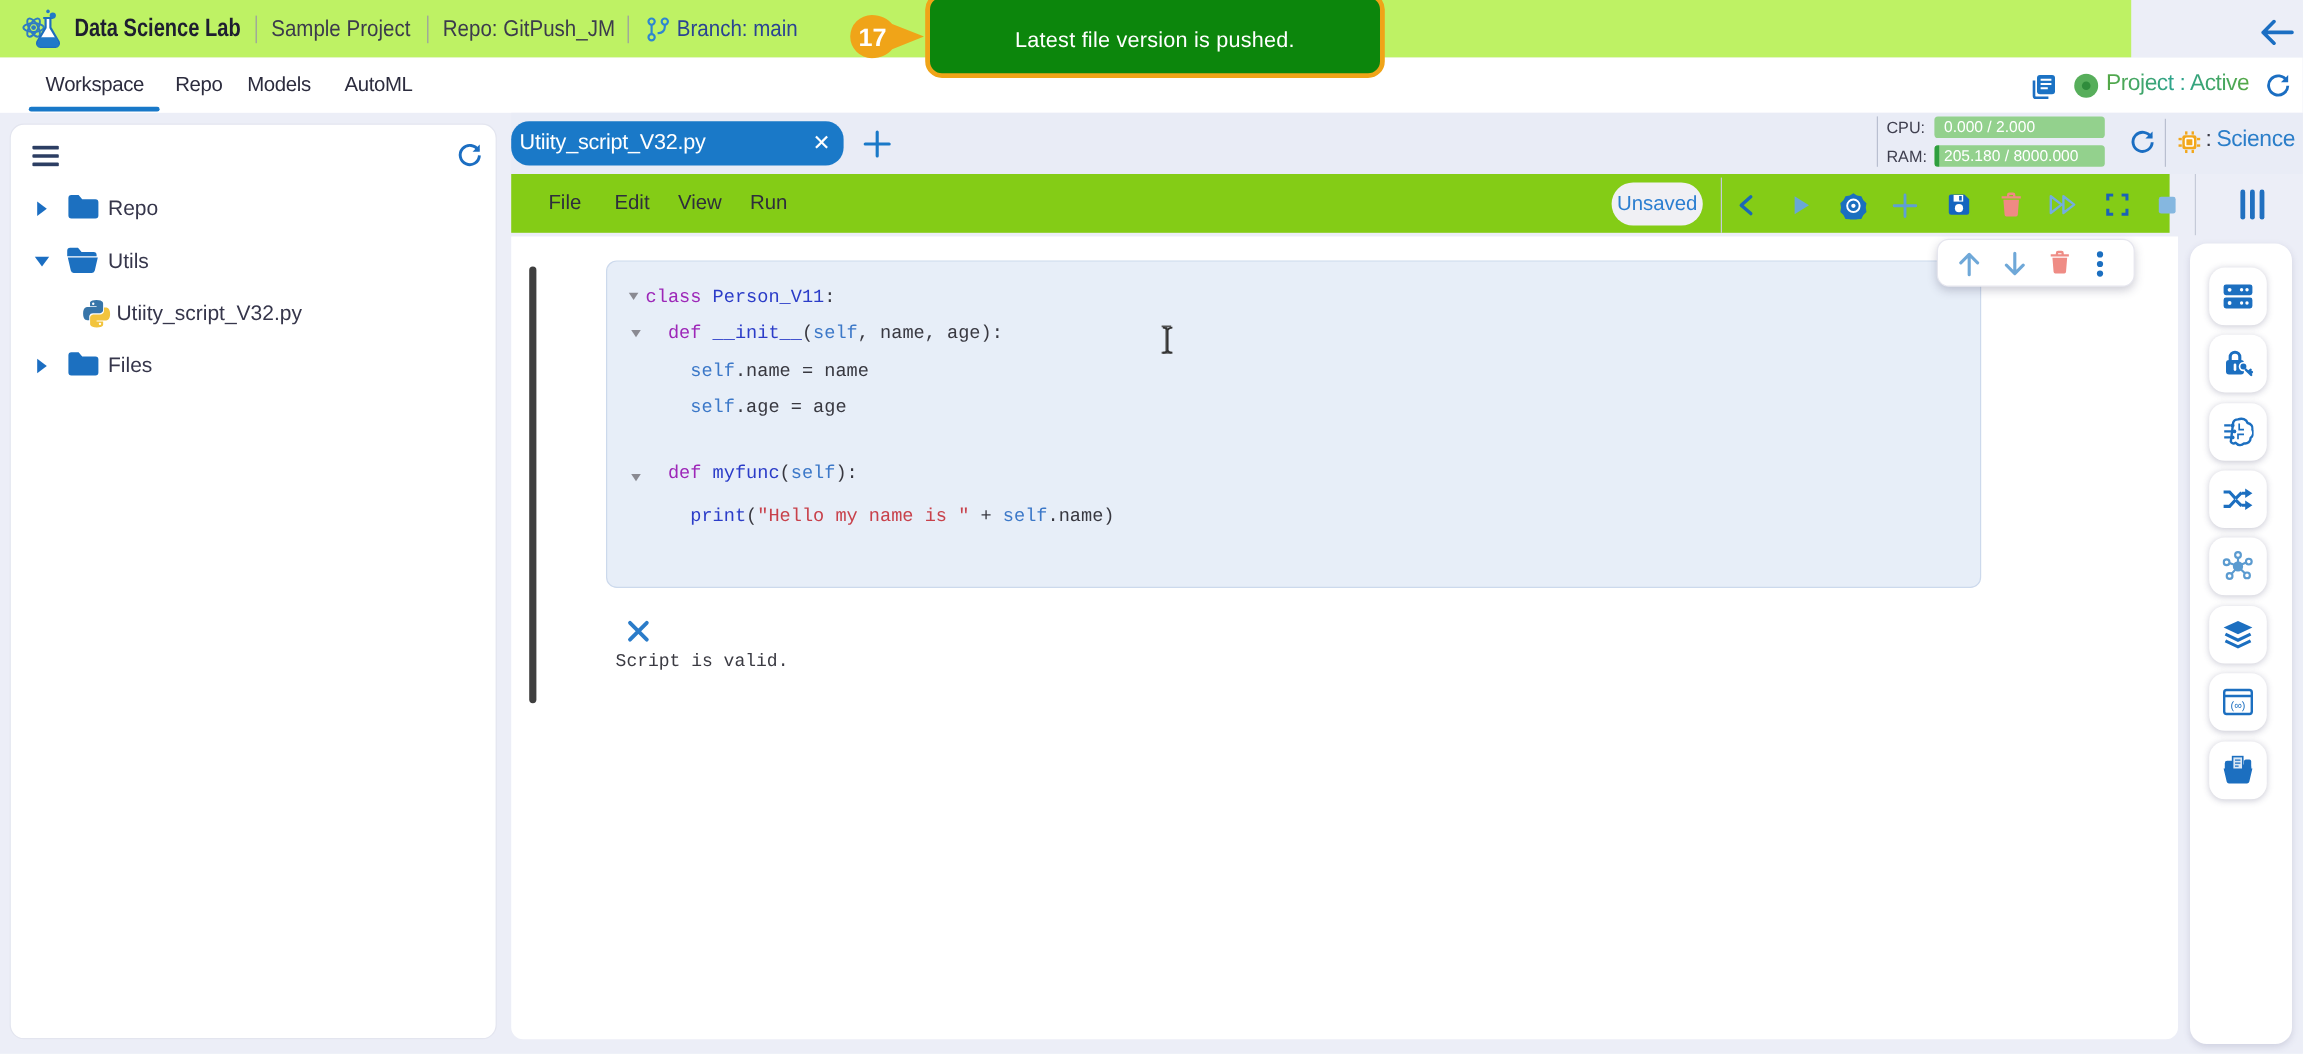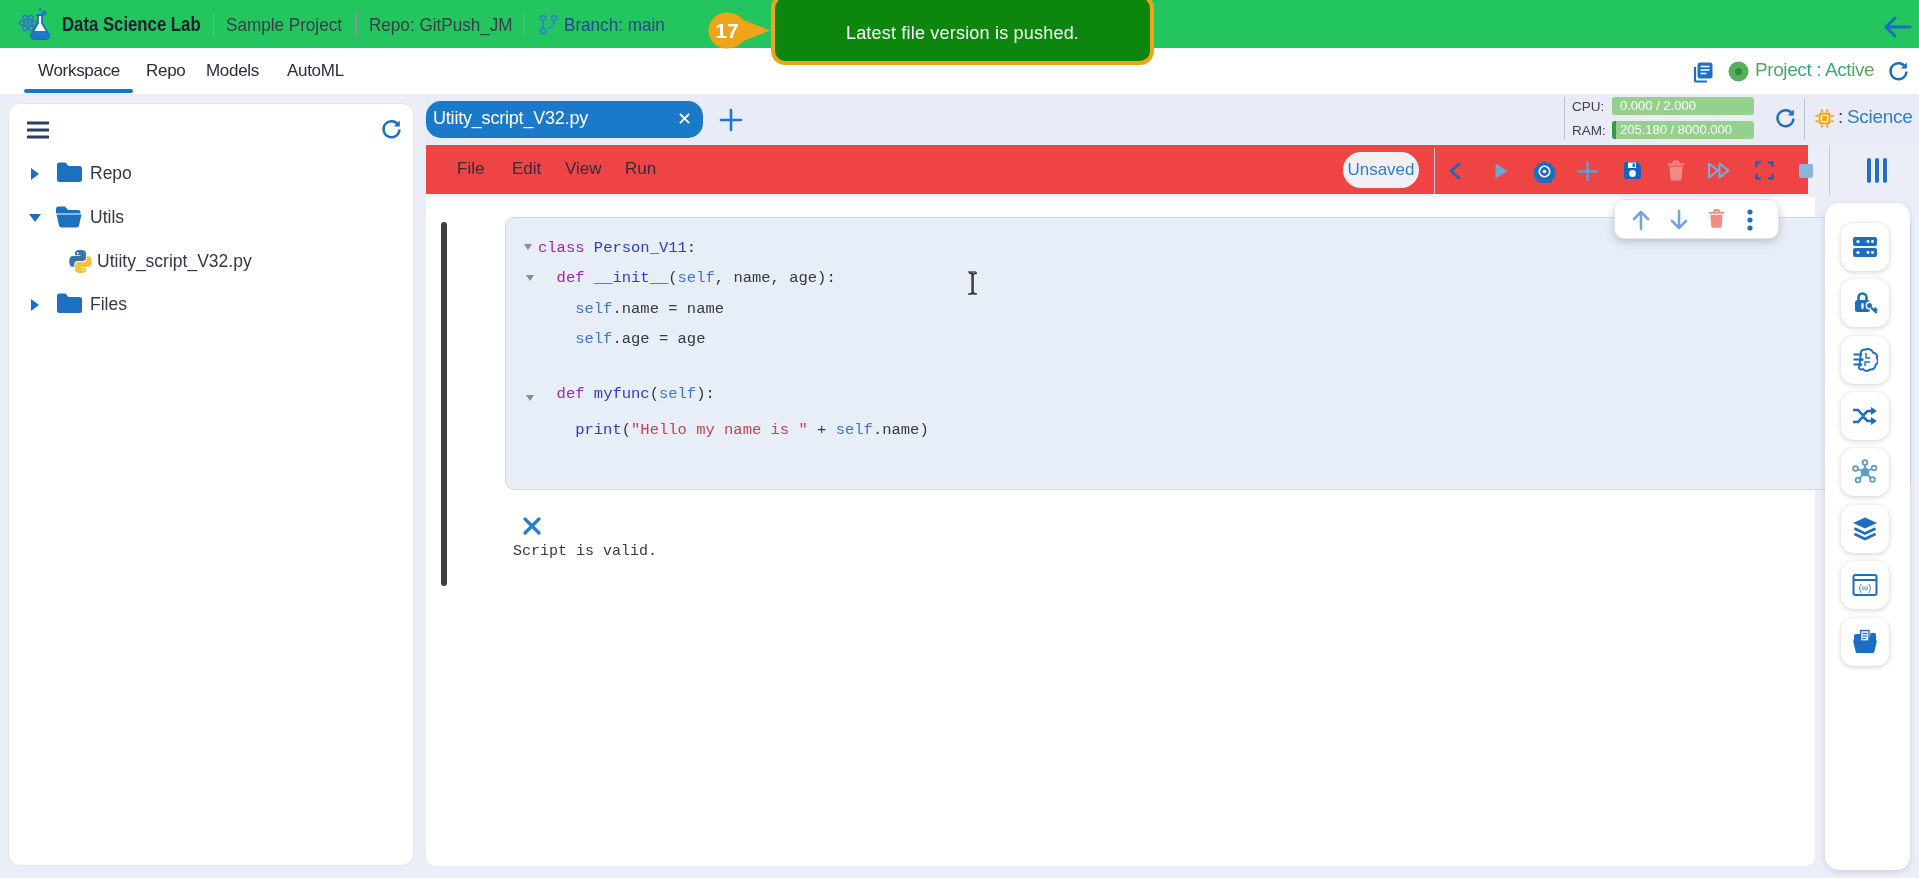--- a/index.html
+++ b/index.html
@@ -1,21 +1,21 @@
 <!DOCTYPE html>
 <html><head>
 <meta charset="utf-8">
 <style>
 * { margin:0; padding:0; box-sizing:border-box; }
 html,body { width:1919px; height:878px; overflow:hidden; background:#eceef7; font-family:"Liberation Sans", sans-serif; }
 .abs { position:absolute; }
 #stage { position:relative; width:1919px; height:878px; }
 
 
-#topbar { left:0; top:0; width:1919px; height:48px; background:#22c55e; }
+#topbar { left:0; top:0; width:1776px; height:48px; background:#bef264; }
 #topbar .title { position:absolute; left:62px; top:12px; font-size:21px; font-weight:bold; color:#1e1e30; transform:scaleX(0.797); transform-origin:0 0; white-space:nowrap;}
 .tsep { position:absolute; top:13px; width:1px; height:23px; background:#9a9aa5; }
 .ttxt { position:absolute; top:14px; font-size:19px; color:#3c3c4c; transform:scaleX(0.9); transform-origin:0 0; white-space:nowrap; }
 #branchtxt { color:#2a4492; }
 
 #navrow { left:0; top:48px; width:1919px; height:46px; background:#ffffff; }
 .navtab { position:absolute; top:13px; font-size:17px; letter-spacing:-0.3px; color:#2c2c3e; }
 #underline { position:absolute; left:24px; top:41px; width:109px; height:4px; background:#1878c8; border-radius:2px; }
 #projactive { position:absolute; left:1755px; top:11px; font-size:19px; letter-spacing:-0.4px; background:linear-gradient(90deg,#55a845,#2ba390,#55a845); -webkit-background-clip:text; background-clip:text; color:transparent; }
 
@@ -28,28 +28,28 @@
 
 #tabstrip { left:426px; top:94px; width:1493px; height:51px; background:#e9ecf6; }
 #bluetab { position:absolute; left:0px; top:7px; width:277px; height:37px; background:#1a79c8; border-radius:15px; color:#fff; }
 #bluetab span.name { position:absolute; left:7px; top:7px; font-size:18px; letter-spacing:-0.2px; }
 #bluetab span.x { position:absolute; left:251px; top:7px; font-size:18px; }
 .cpulbl { position:absolute; font-size:13.5px; color:#3f3f4f; }
 .greenbar { position:absolute; left:1186px; width:142px; height:18px; background:#93d18d; border-radius:3px; color:#fff; font-size:13px; line-height:18px; padding-left:8px; overflow:hidden; }
 .vsep1 { position:absolute; width:1px; background:#b9bfd0; }
 
 
-#toolrow { left:426px; top:145px; width:1382px; height:49px; background:#ef4444; }
+#toolrow { left:426px; top:145px; width:1382px; height:49px; background:#84cc16; }
 .menu { position:absolute; top:14px; font-size:17px; color:#2e2e3c; }
 #unsaved { position:absolute; left:917px; top:7px; width:76px; height:36px; background:#f0f0f4; border-radius:18px; text-align:center; line-height:36px; font-size:17px; color:#2b7ed0; }
 
 
 #maincard { left:426px; top:197px; width:1389px; height:669px; background:#fff; border-radius:0 0 10px 10px; }
 #darkbar { position:absolute; left:15px; top:25px; width:6px; height:364px; background:#3f3f3f; border-radius:3px; }
-#cell { position:absolute; left:79px; top:20px; width:1406px; height:273px; background:#e7eef8; border:1px solid #ccd9ec; border-radius:9px; }
+#cell { position:absolute; left:79px; top:20px; width:1146px; height:273px; background:#e7eef8; border:1px solid #ccd9ec; border-radius:9px; }
 .codeline { position:absolute; left:32px; font-family:"Liberation Mono", monospace; font-size:15.5px; white-space:pre; color:#383840; }
 .kw { color:#9d27b8; } .fn { color:#2b3cc8; } .slf { color:#3c78c8; } .str { color:#c8414b; }
 .fold { position:absolute; width:0; height:0; border-left:4.5px solid transparent; border-right:4.5px solid transparent; border-top:6px solid #8a8a92; }
 #floattb { position:absolute; left:1188px; top:2px; width:165px; height:40px; background:#fff; border:1px solid #e6e6ee; border-radius:10px; box-shadow:0 3px 8px rgba(60,60,90,0.25); }
 #scriptvalid { position:absolute; left:87px; top:346px; font-family:"Liberation Mono", monospace; font-size:15px; color:#3a3a42; }
 
 
 #rail { left:1825px; top:203px; width:85px; height:667px; background:#fff; border-radius:14px; box-shadow:0 2px 6px rgba(80,80,120,0.18); }
 .railbtn { position:absolute; left:16px; width:48px; height:48px; background:#fff; border-radius:13px; box-shadow:0 1px 5px rgba(60,60,100,0.25); }
 .railbtn svg { position:absolute; left:11px; top:11px; }

